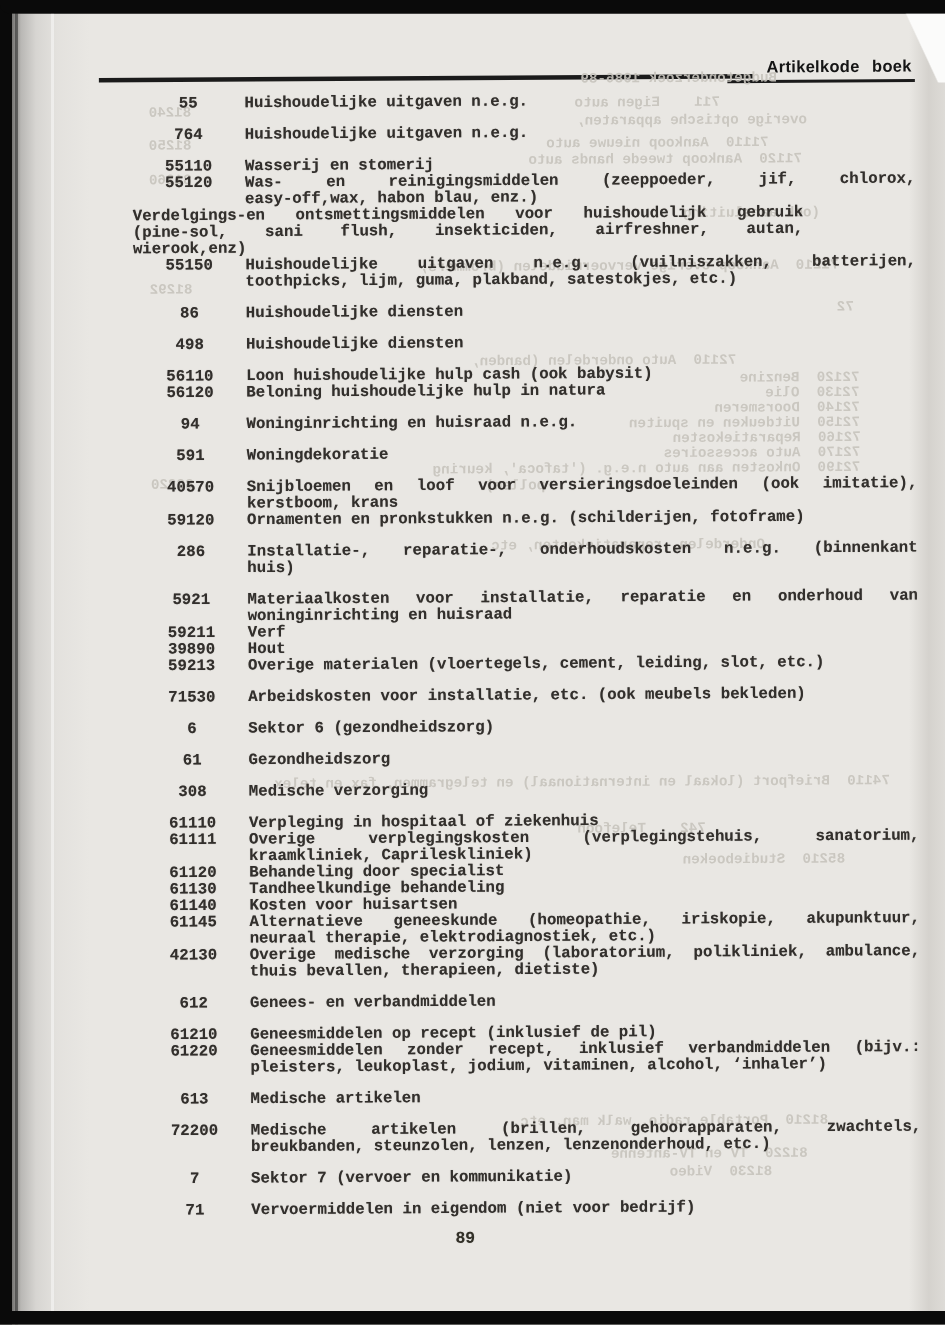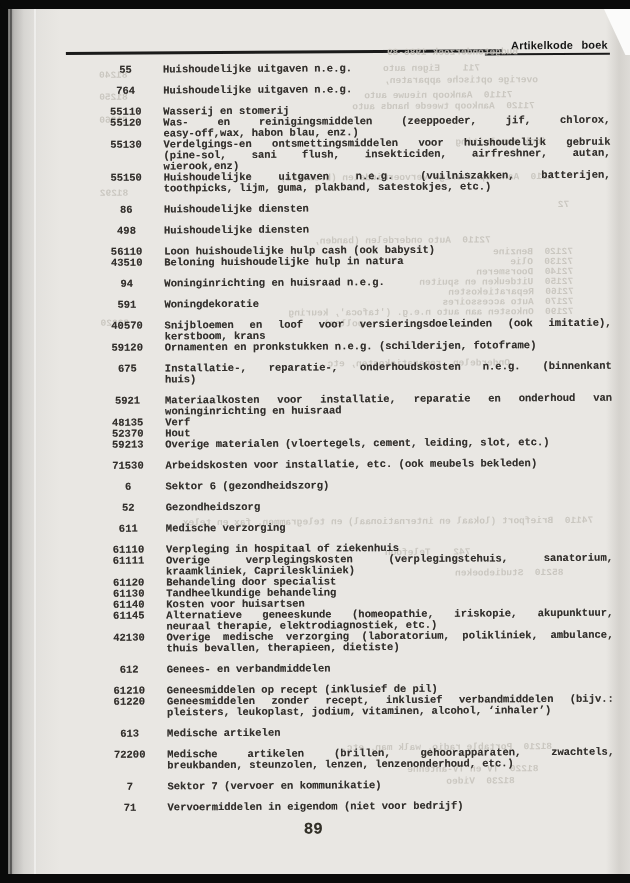--- a/index.html
+++ b/index.html
@@ -52,21 +52,21 @@
     font-size:10.5px;line-height:11px;font-weight:bold;color:#322f2c;
     text-shadow:0 0 .5px rgba(70,65,60,.55);
   }
   .row{display:flex;}
   .row.gap{margin-top:10px;}
   .code{width:75px;flex:none;text-align:center;}
   .desc{width:447px;}
   .line.just{text-align:justify;text-align-last:justify;}
   .pagenum{
     position:absolute;left:291px;top:813px;
-    font-size:16px;font-weight:bold;color:#323028;
+    font-size:11px;font-weight:bold;color:#323028;
     text-shadow:0 0 .5px rgba(70,65,60,.5);
   }
   
   .bleed-layer{position:absolute;inset:0;pointer-events:none;}
   .bleed-item{
     position:absolute;transform:scaleX(-1);
     font-size:9.5px;font-weight:bold;line-height:10px;
     color:#c7c4bd;white-space:pre;opacity:.9;
   }
   
@@ -138,21 +138,20 @@
           </div>
         </div>
         <div class="row">
           <div class="code">55120</div>
           <div class="desc">
             <div class="line just">Was- en reinigingsmiddelen (zeeppoeder, jif, chlorox,</div>
             <div class="line">easy-off,wax, habon blau, enz.)</div>
           </div>
         </div>
         <div class="row">
-          <div class="code">55130</div>
           <div class="desc">
             <div class="line just">Verdelgings-en ontsmettingsmiddelen voor huishoudelijk gebruik</div>
             <div class="line just">(pine-sol, sani flush, insekticiden, airfreshner, autan,</div>
             <div class="line">wierook,enz)</div>
           </div>
         </div>
         <div class="row">
           <div class="code">55150</div>
           <div class="desc">
             <div class="line just">Huishoudelijke uitgaven n.e.g. (vuilniszakken, batterijen,</div>
@@ -171,21 +170,21 @@
             <div class="line">Huishoudelijke diensten</div>
           </div>
         </div>
         <div class="row gap">
           <div class="code">56110</div>
           <div class="desc">
             <div class="line">Loon huishoudelijke hulp cash (ook babysit)</div>
           </div>
         </div>
         <div class="row">
-          <div class="code">43510</div>
+          <div class="code">56120</div>
           <div class="desc">
             <div class="line">Beloning huishoudelijke hulp in natura</div>
           </div>
         </div>
         <div class="row gap">
           <div class="code">94</div>
           <div class="desc">
             <div class="line">Woninginrichting en huisraad n.e.g.</div>
           </div>
         </div>
@@ -202,41 +201,41 @@
             <div class="line">kerstboom, krans</div>
           </div>
         </div>
         <div class="row">
           <div class="code">59120</div>
           <div class="desc">
             <div class="line">Ornamenten en pronkstukken n.e.g. (schilderijen, fotoframe)</div>
           </div>
         </div>
         <div class="row gap">
-          <div class="code">675</div>
+          <div class="code">286</div>
           <div class="desc">
             <div class="line just">Installatie-, reparatie-, onderhoudskosten n.e.g. (binnenkant</div>
             <div class="line">huis)</div>
           </div>
         </div>
         <div class="row gap">
           <div class="code">5921</div>
           <div class="desc">
             <div class="line just">Materiaalkosten voor installatie, reparatie en onderhoud van</div>
             <div class="line">woninginrichting en huisraad</div>
           </div>
         </div>
         <div class="row">
-          <div class="code">48135</div>
+          <div class="code">59211</div>
           <div class="desc">
             <div class="line">Verf</div>
           </div>
         </div>
         <div class="row">
-          <div class="code">52370</div>
+          <div class="code">39890</div>
           <div class="desc">
             <div class="line">Hout</div>
           </div>
         </div>
         <div class="row">
           <div class="code">59213</div>
           <div class="desc">
             <div class="line">Overige materialen (vloertegels, cement, leiding, slot, etc.)</div>
           </div>
         </div>
@@ -246,27 +245,27 @@
             <div class="line">Arbeidskosten voor installatie, etc. (ook meubels bekleden)</div>
           </div>
         </div>
         <div class="row gap">
           <div class="code">6</div>
           <div class="desc">
             <div class="line">Sektor 6 (gezondheidszorg)</div>
           </div>
         </div>
         <div class="row gap">
-          <div class="code">52</div>
+          <div class="code">61</div>
           <div class="desc">
             <div class="line">Gezondheidszorg</div>
           </div>
         </div>
         <div class="row gap">
-          <div class="code">611</div>
+          <div class="code">308</div>
           <div class="desc">
             <div class="line">Medische verzorging</div>
           </div>
         </div>
         <div class="row gap">
           <div class="code">61110</div>
           <div class="desc">
             <div class="line">Verpleging in hospitaal of ziekenhuis</div>
           </div>
         </div>

